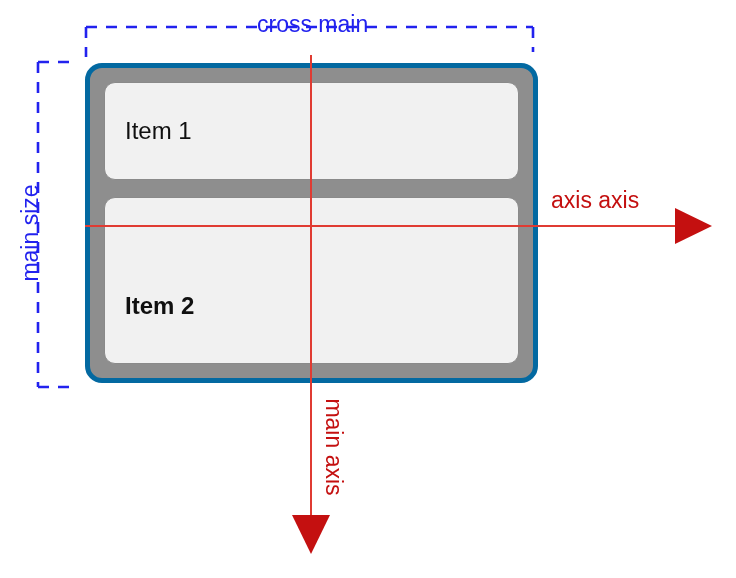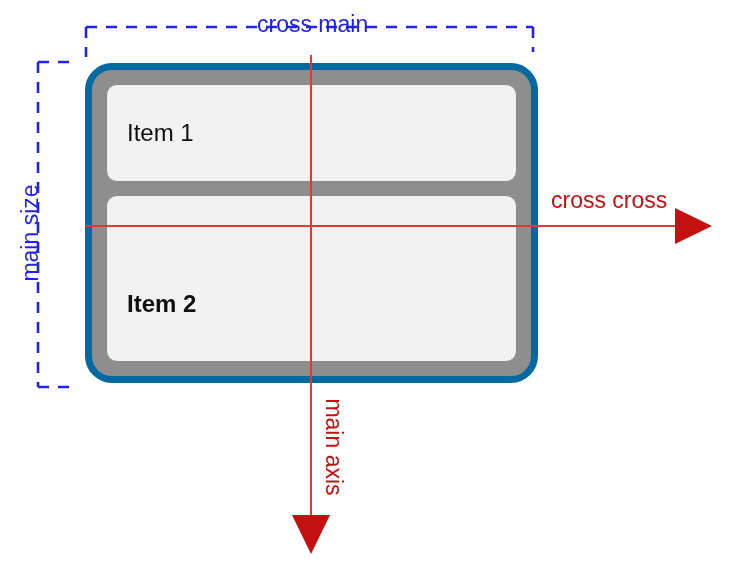--- a/index.html
+++ b/index.html
@@ -26,22 +26,22 @@
 
   
   .flex-container {
     position: absolute;
     left: 85px;
     top: 63px;
     width: 453px;
     height: 320px;
     box-sizing: border-box;
     background: #8e8e8e;
-    border: 7px solid #0369a1;
-    border-radius: 27px;
+    border: 5px solid #0369a1;
+    border-radius: 17px;
     padding: 14px;
     display: flex;
     flex-direction: column;
     justify-content: space-between;
   }
   .flex-item {
     box-sizing: border-box;
     background: #f1f1f1;
     border: 1px solid #8a8a8a;
     border-radius: 11px;
@@ -118,15 +118,15 @@
       <polygon points="675,208 712,226 675,244" fill="#c41010"></polygon>
     </g>
     <g>
       <line x1="311" y1="55" x2="311" y2="518" stroke="#e03b32" stroke-width="2"></line>
       <polygon points="292,515 330,515 311,554" fill="#c41010"></polygon>
     </g>
   </svg>
 
   <div class="lbl lbl-blue" id="label-cross-size">cross main</div>
   <div class="lbl lbl-blue" id="label-main-size">main size</div>
-  <div class="lbl lbl-red" id="label-cross-axis">cross cross</div>
+  <div class="lbl lbl-red" id="label-cross-axis">axis axis</div>
   <div class="lbl lbl-red" id="label-main-axis">main axis</div>
 </div>
 
 </body></html>

